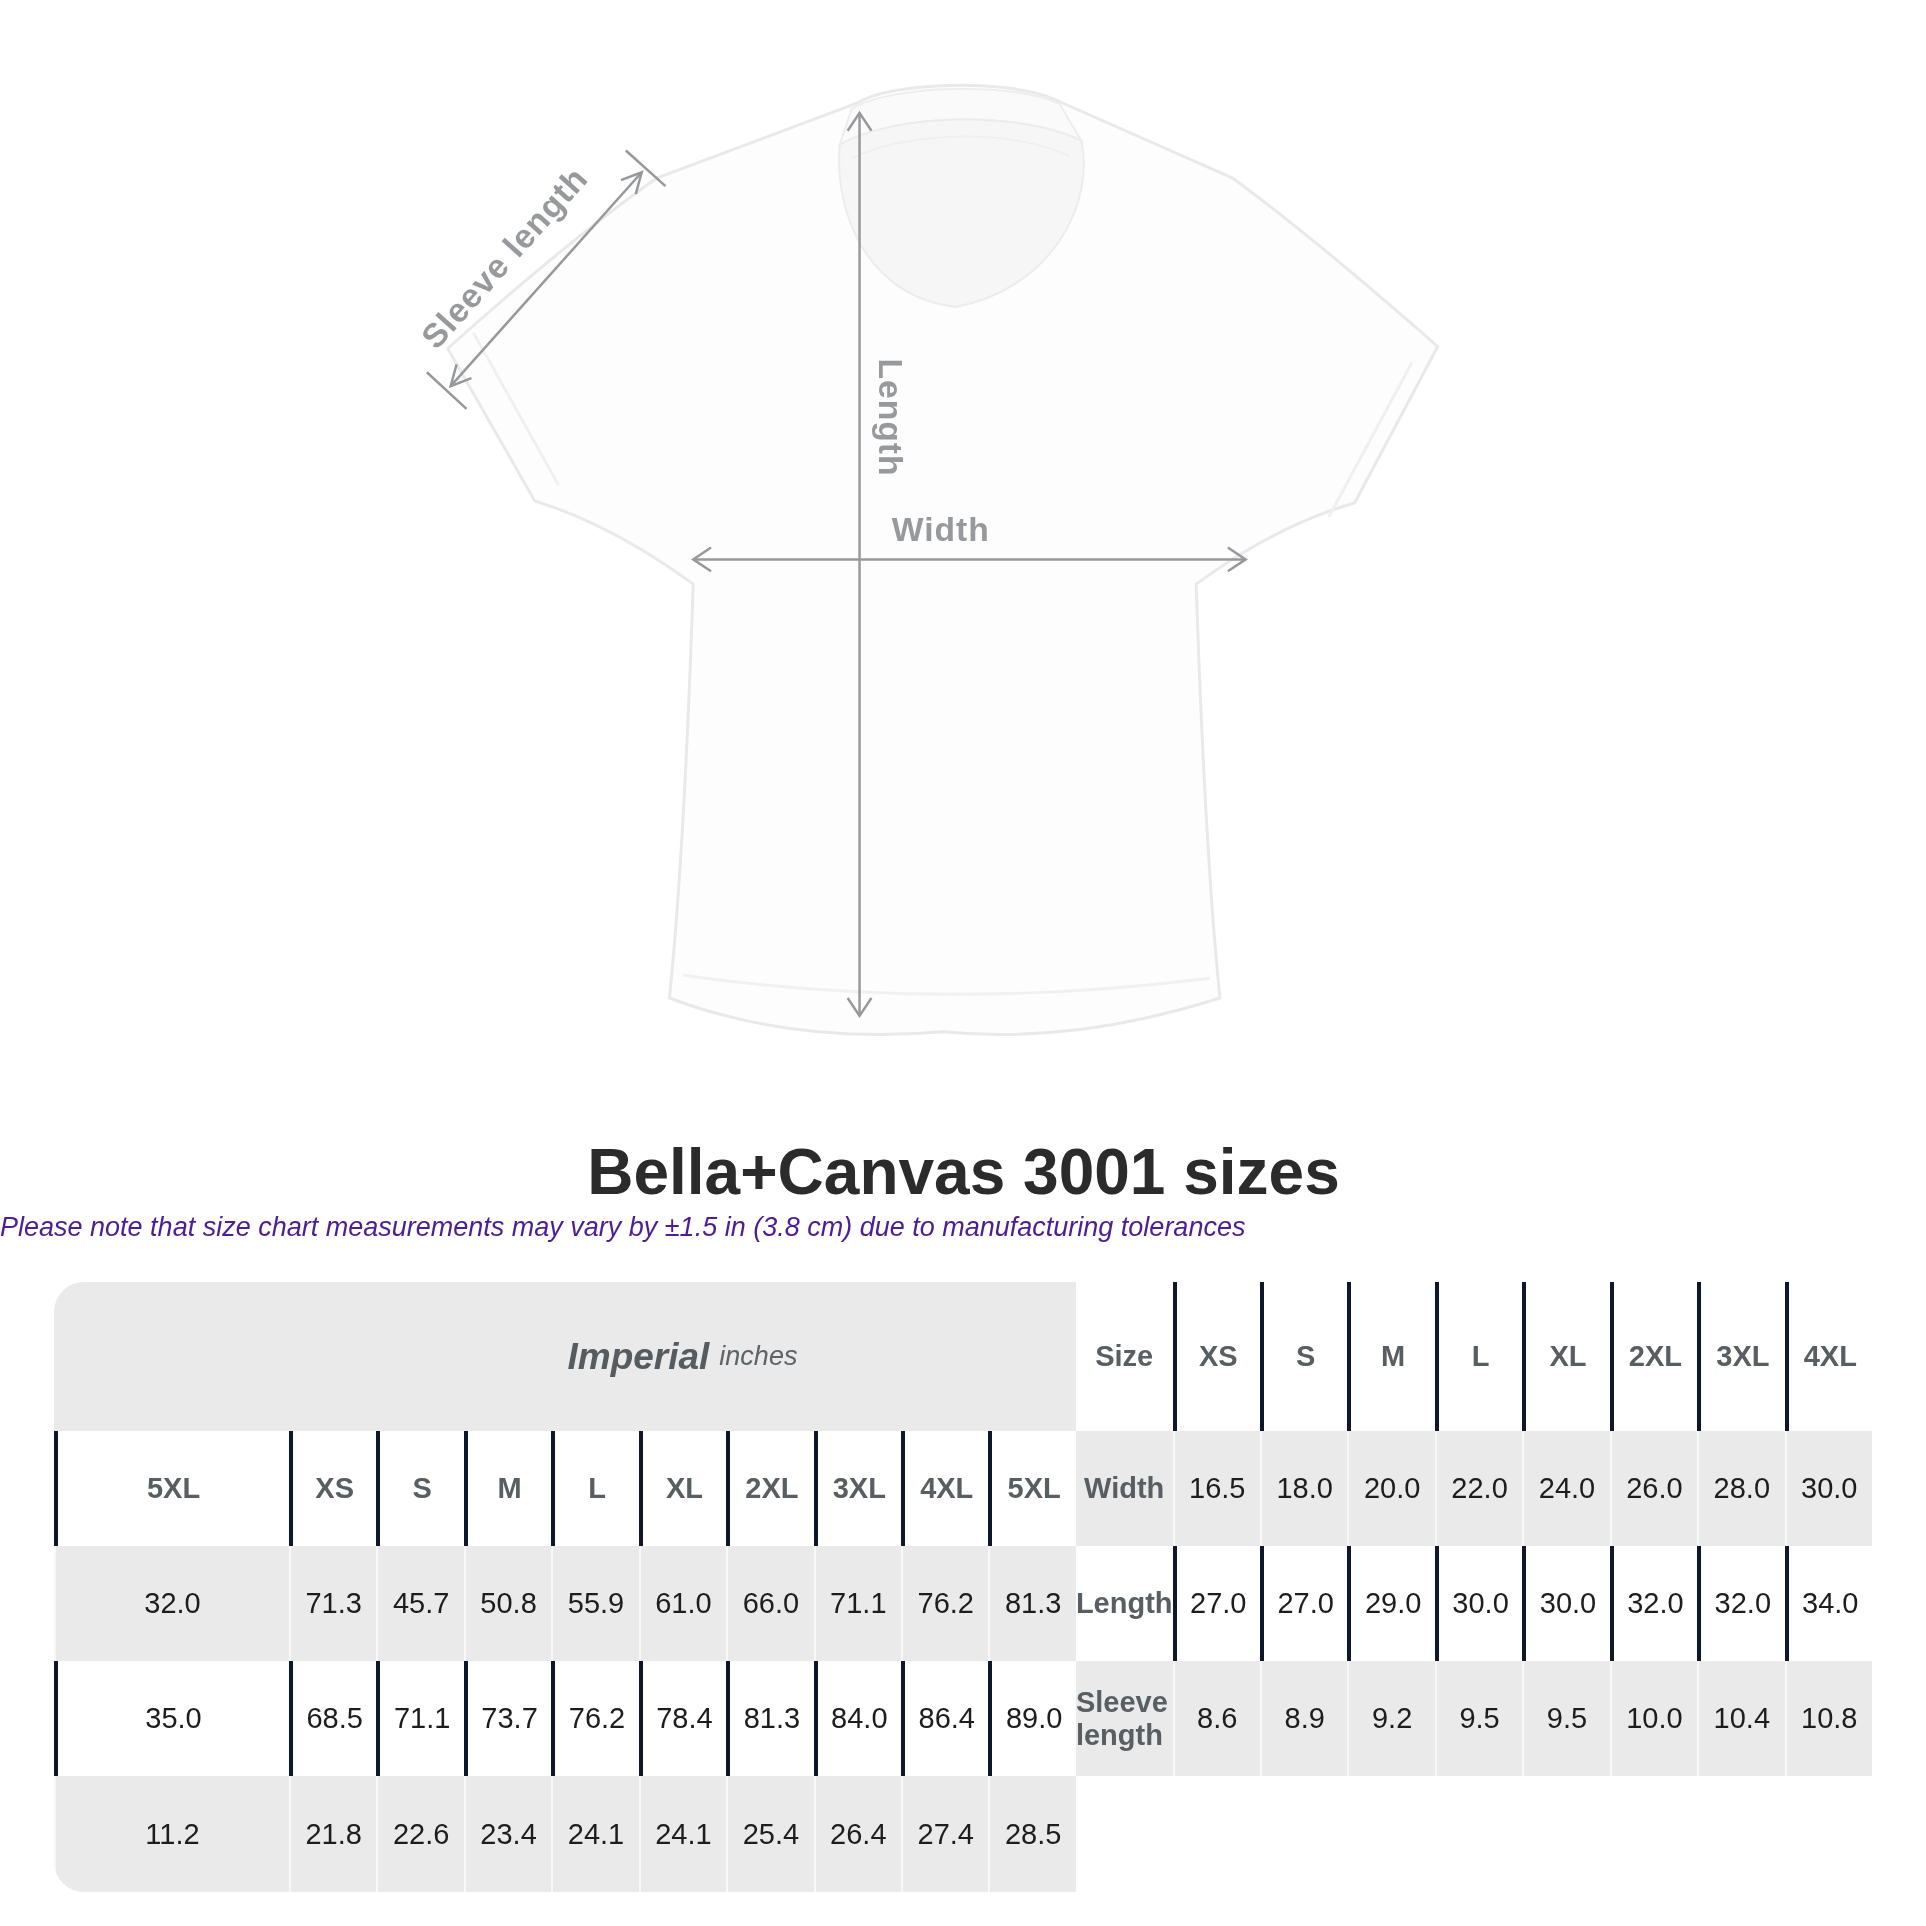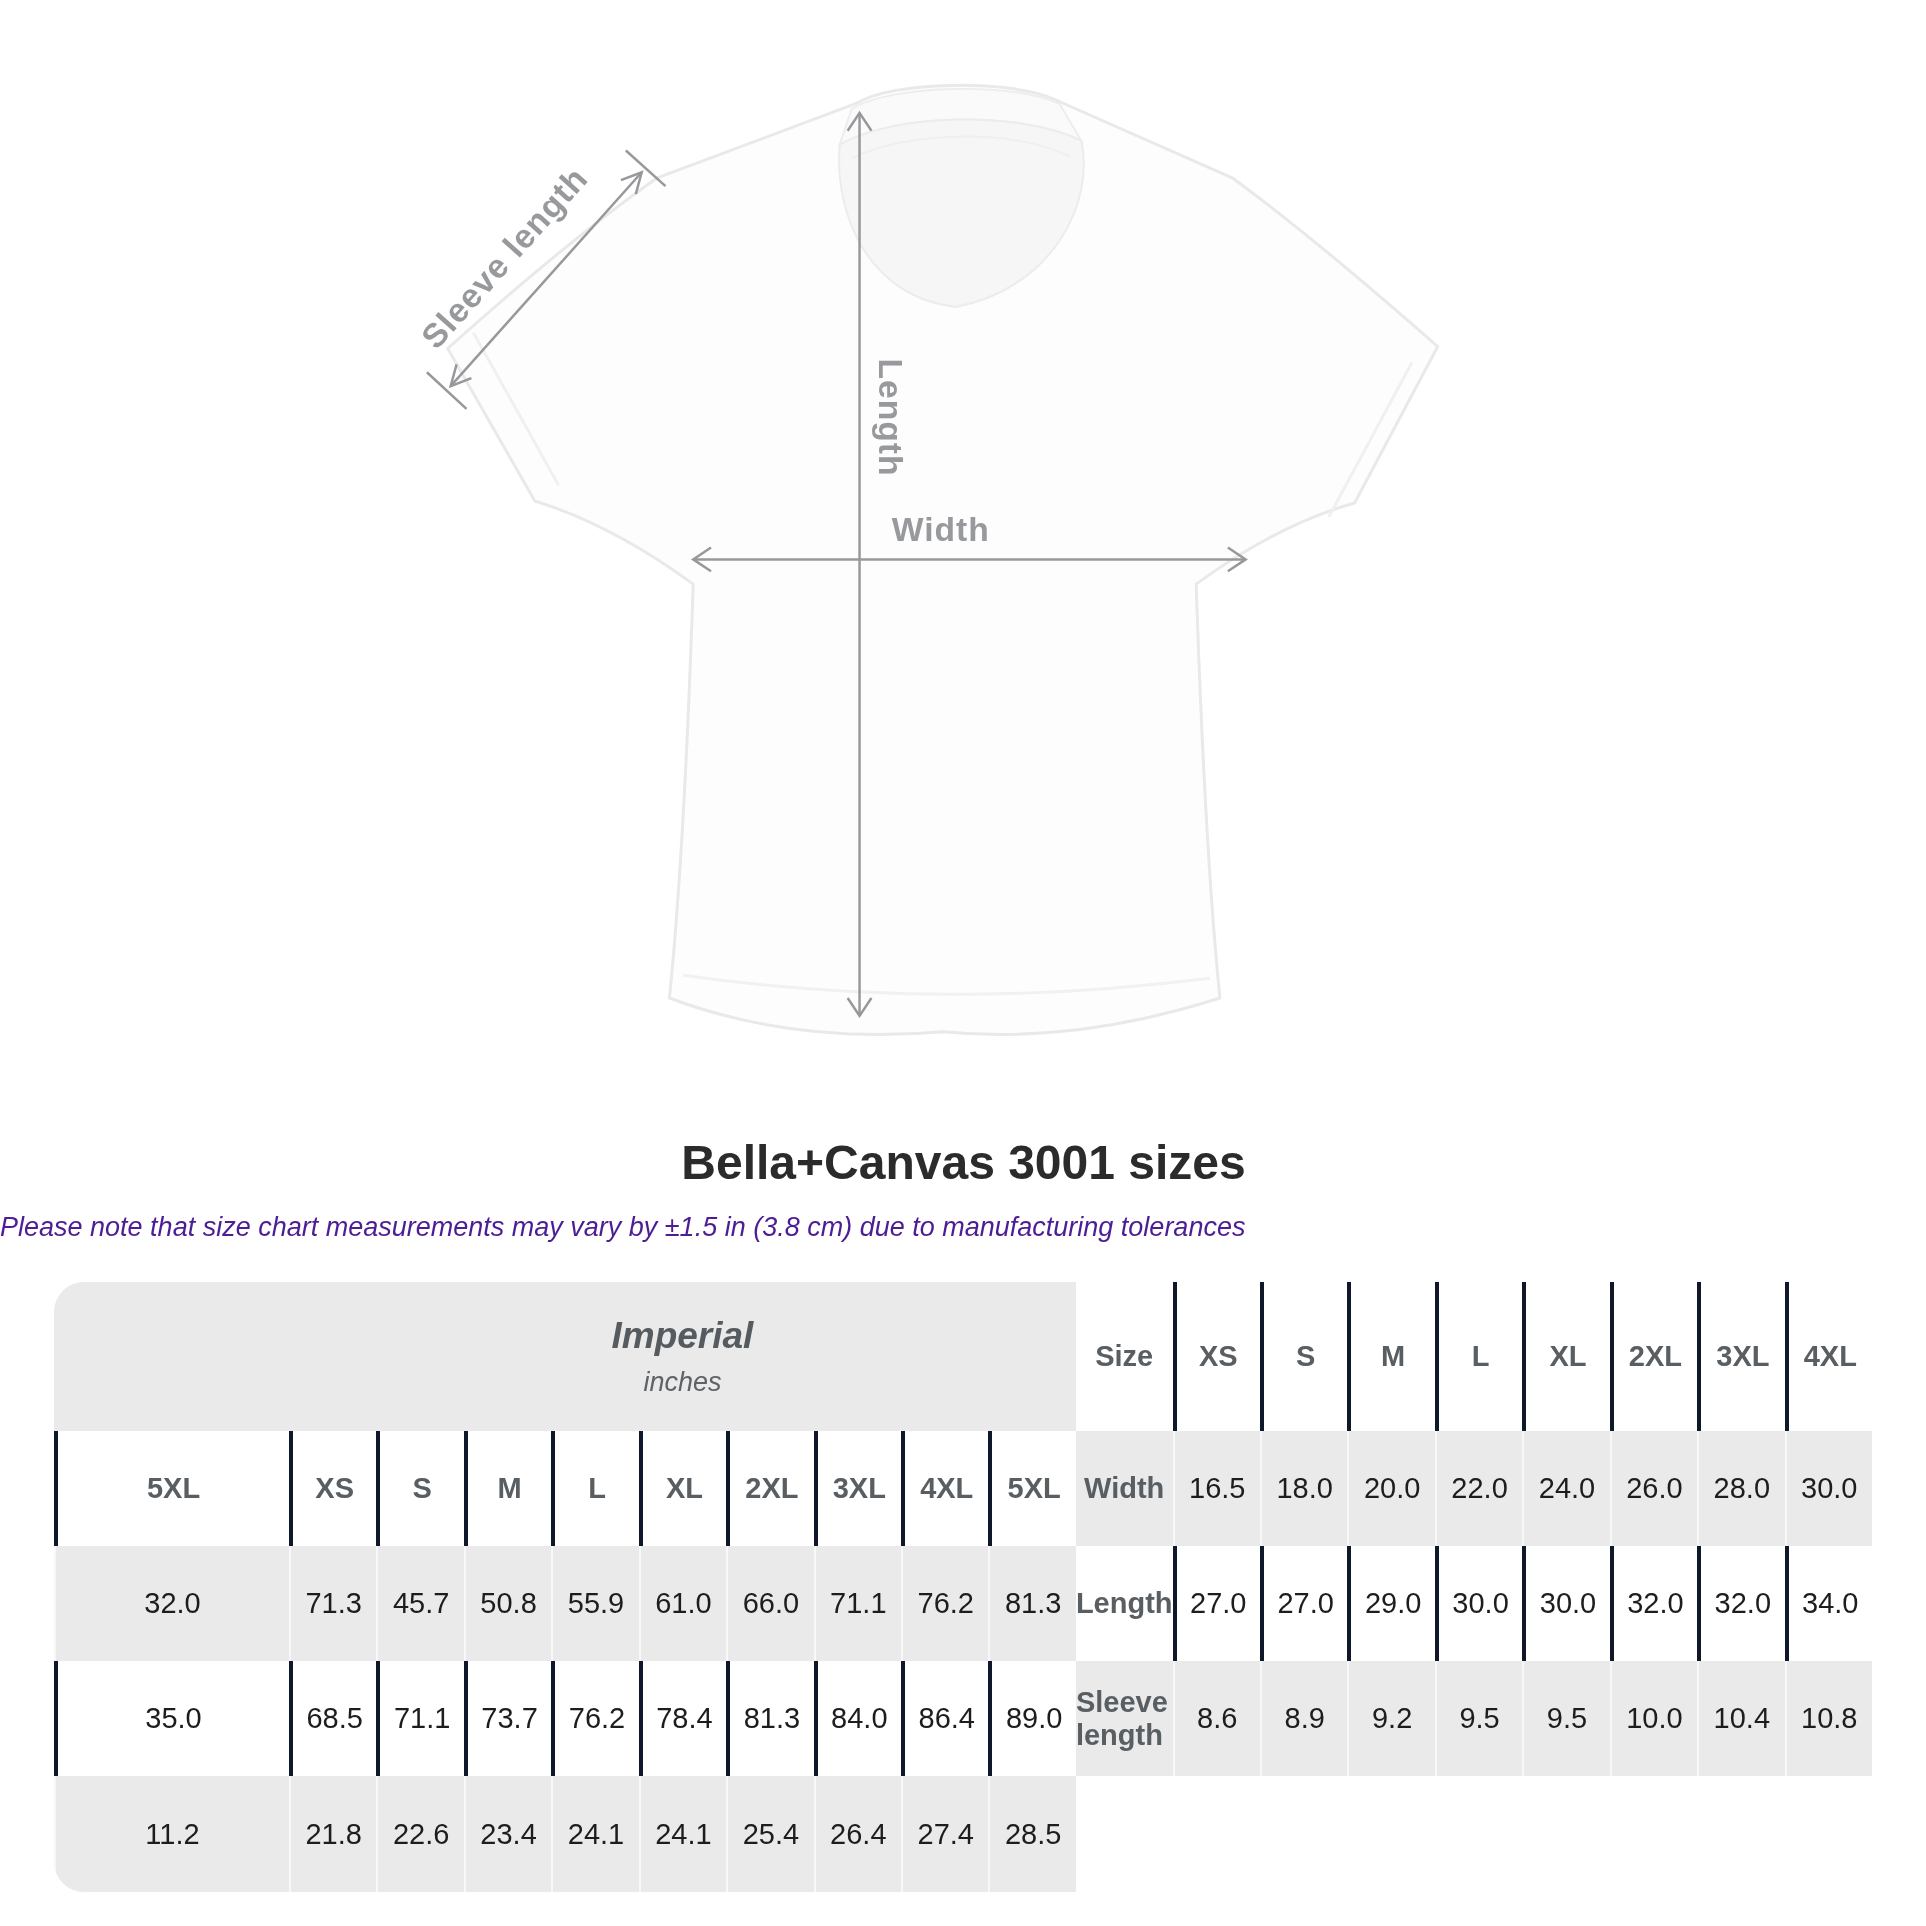--- a/index.html
+++ b/index.html
@@ -5,37 +5,37 @@
   html,body{margin:0;padding:0;background:#ffffff;}
   body{width:1927px;height:1927px;position:relative;overflow:hidden;
        font-family:"Liberation Sans",sans-serif;}
 
   
   .diagram-wrap{position:absolute;top:0;left:0;width:1927px;height:1198px;}
   .dim-label{font-weight:bold;font-size:34px;fill:#97999c;letter-spacing:1px;}
 
   
   .page-title{position:absolute;top:1135px;left:0;width:100%;text-align:center;
-              font-size:48px;font-weight:bold;color:#2b2b2b;}
+              font-size:64px;font-weight:bold;color:#2b2b2b;}
   .page-subtitle{position:absolute;top:1212px;left:0;width:100%;text-align:left;
               font-size:27px;font-style:italic;color:#4c1d95;}
 
   
   .size-table{position:absolute;left:54px;top:1282px;width:1818px;
               display:grid;grid-template-columns:235px repeat(18,1fr);
               grid-template-rows:149px 115px 115px 115px 116px;
               border-radius:30px;overflow:hidden;background:#ffffff;}
   .cell{display:flex;align-items:center;justify-content:center;}
   .bg-gray{background:#eaeaea;}
   .bg-white{background:#ffffff;}
   .div-w{border-left:4px solid #0f172a;}
   .div-g{border-left:2px solid #f8f8f8;text-align:center;}
   .hdr{font-weight:bold;color:#585e62;font-size:29px;}
   .num{color:#1d1d1d;font-size:29px;}
-  .group{flex-direction:column;gap:10px;}
+  .group{flex-direction:row;gap:10px;}
   .group .g-name{font-size:37px;font-weight:bold;font-style:italic;color:#555b5e;}
   .group .g-unit{font-size:27px;font-style:italic;color:#5d6366;}
 </style>
 </head>
 <body>
 
 <div class="diagram-wrap">
   <svg width="1927" height="1198" viewBox="0 0 1946 1210" xmlns="http://www.w3.org/2000/svg">
 
     <g>

